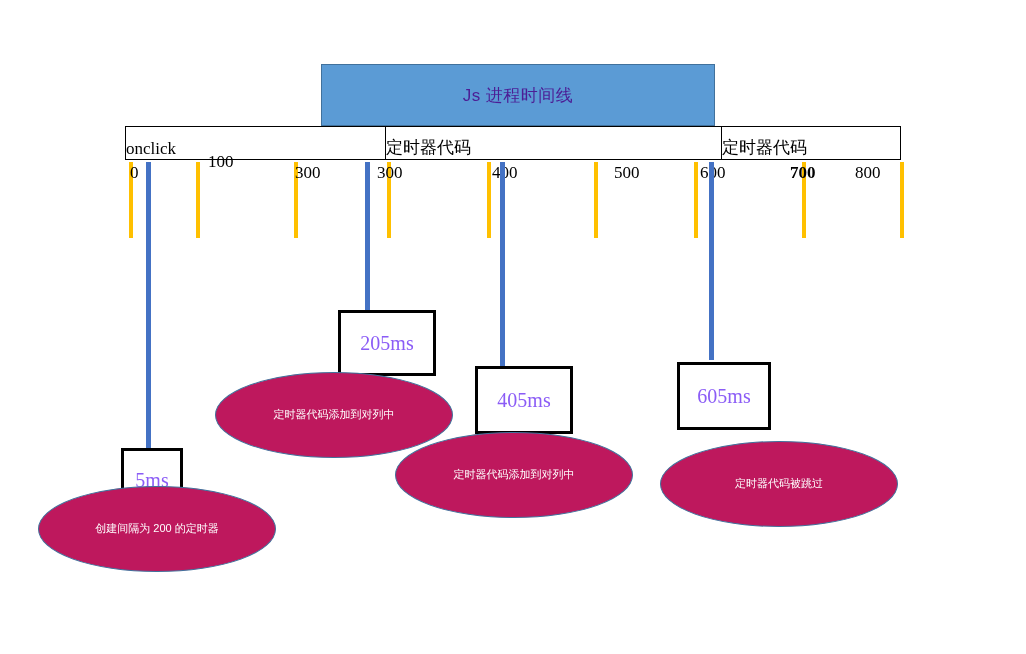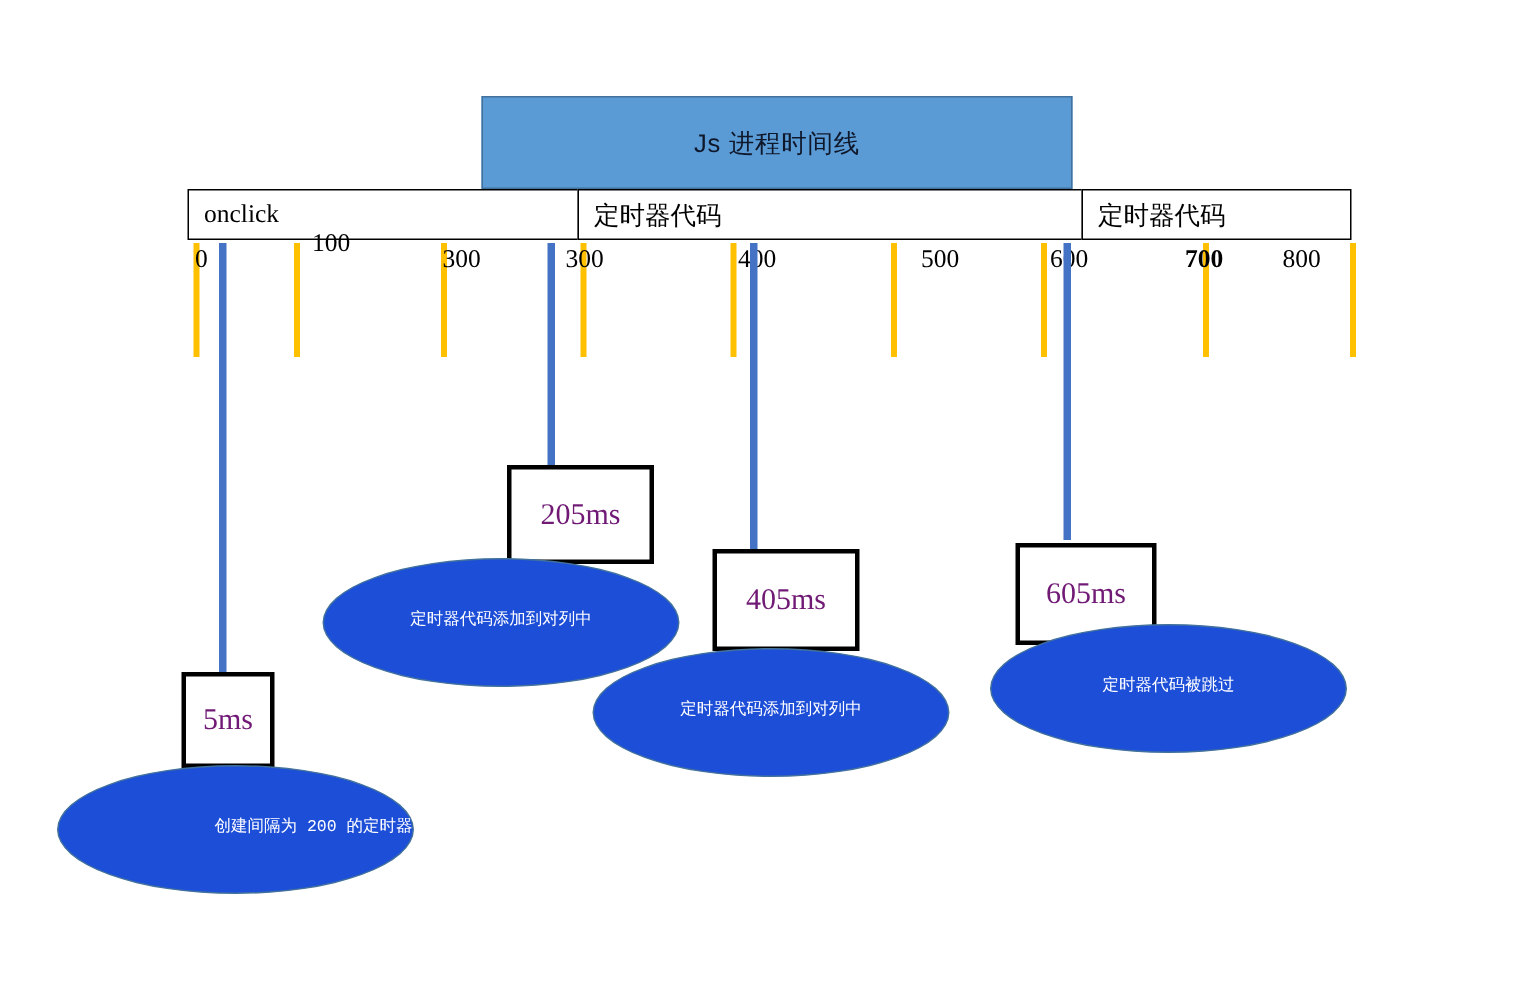--- a/index.html
+++ b/index.html
@@ -24,41 +24,41 @@
     left: 321px;
     top: 64px;
     width: 394px;
     height: 62px;
     background: #5B9BD5;
     border: 1px solid #41719C;
     box-sizing: border-box;
     display: flex;
     align-items: center;
     justify-content: center;
-    color: #0f172a;
+    color: #4c1d95;
     font-size: 17px;
     font-family: "Liberation Sans", sans-serif;
     letter-spacing: 0.5px;
   }
 
   
   .task-row {
     position: absolute;
     left: 125px;
     top: 126px;
     height: 34px;
     display: flex;
   }
   .task-cell {
     border: 1px solid #000000;
     box-sizing: border-box;
     margin-left: -1px;
     display: flex;
-    align-items: center;
-    padding-left: 10px;
+    align-items: flex-end;
+    padding-left: 0;
     font-size: 17px;
     color: #000000;
     background: #ffffff;
     font-family: "Liberation Serif", serif;
   }
   .task-cell:first-child { margin-left: 0; }
 
   
   .axis-label {
     position: absolute;
@@ -81,37 +81,37 @@
   
   .callout {
     position: absolute;
     border: 3px solid #000000;
     background: #ffffff;
     box-sizing: border-box;
     display: flex;
     align-items: center;
     justify-content: center;
     font-size: 20px;
-    color: #701a75;
+    color: #8b5cf6;
     font-family: "Liberation Serif", serif;
   }
 
   
   .bubble {
     position: absolute;
-    background: #1d4ed8;
+    background: #be185d;
     border: 1px solid #41719C;
     border-radius: 50%;
     box-sizing: border-box;
     display: flex;
     align-items: center;
     justify-content: center;
     color: #ffffff;
     font-size: 11px;
-    font-family: Liberation Mono, monospace;
+    font-family: Liberation Sans, sans-serif;
     text-align: center;
     line-height: 1.2;
   }
 </style>
 </head>
 <body>
 
 <div id="canvas">
 
   <div class="title-bar">
@@ -158,27 +158,27 @@
       </div>
       <div class="callout" style="left: 338px; top: 310px; width: 98px; height: 66px;">
         <span>205ms</span>
       </div>
       <div class="callout" style="left: 475px; top: 366px; width: 98px; height: 68px;">
         <span>405ms</span>
       </div>
       <div class="callout" style="left: 677px; top: 362px; width: 94px; height: 68px;">
         <span>605ms</span>
       </div>
-      <div class="bubble" style="left: 38px; top: 510px; width: 238px; height: 86px; justify-content: flex-end;">
+      <div class="bubble" style="left: 38px; top: 486px; width: 238px; height: 86px;">
         <span>创建间隔为 200 的定时器</span>
       </div>
       <div class="bubble" style="left: 215px; top: 372px; width: 238px; height: 86px;">
         <span>定时器代码添加到对列中</span>
       </div>
       <div class="bubble" style="left: 395px; top: 432px; width: 238px; height: 86px;">
         <span>定时器代码添加到对列中</span>
       </div>
-      <div class="bubble" style="left: 660px; top: 416px; width: 238px; height: 86px;">
+      <div class="bubble" style="left: 660px; top: 441px; width: 238px; height: 86px;">
         <span>定时器代码被跳过</span>
       </div>
     </div>
 
 </div>
 
 </body></html>

